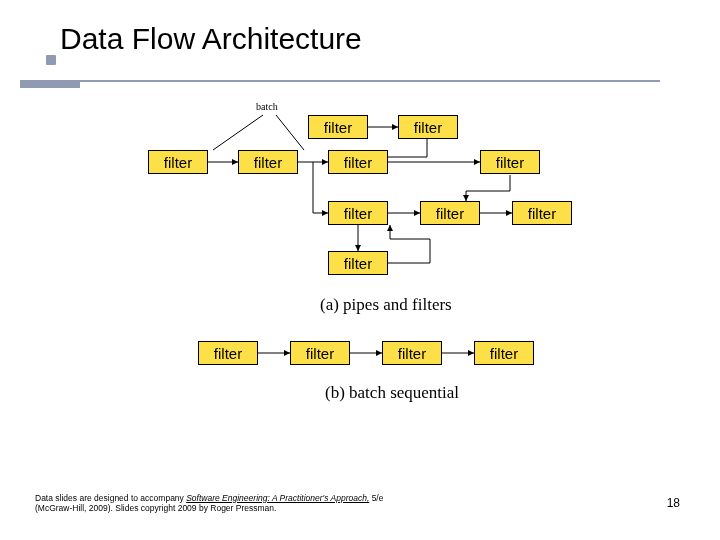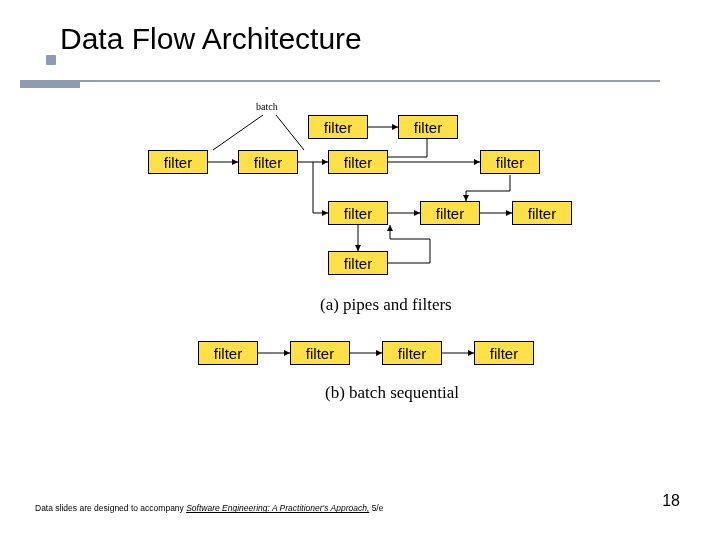--- a/index.html
+++ b/index.html
@@ -79,21 +79,21 @@
     font-size: 8.5px;
     line-height: 1.25;
     color: #000;
     width: 560px;
   }
   .footer .ital { font-style: italic; text-decoration: underline; }
   .slide-number {
     position: absolute;
     right: 40px;
     bottom: 30px;
-    font-size: 16px;
+    font-size: 12px;
   }
   .bullet {
     position: absolute;
     left: 46px;
     top: 55px;
     width: 10px;
     height: 10px;
     background: #8e9bb3;
     border-radius: 1px;
   }
@@ -195,15 +195,16 @@
     </div>
   <div class="box" style="left:344px; top:246px; width:60px; height:24px;">
       <span>filter</span>
     </div>
 
   <div class="caption" style="left:195px; top:288px;text-align:right;">(b) batch sequential</div>
 </div>
 
 <div class="footer">
   <span>Data slides are designed to accompany </span><span class="ital">Software Engineering: A Practitioner's Approach,</span><span> 5/e </span><br>
+  <span>(McGraw-Hill, 2009). Slides copyright 2009 by Roger Pressman.</span>
 </div>
 
 <div class="slide-number">18</div>
 
 </body></html>

